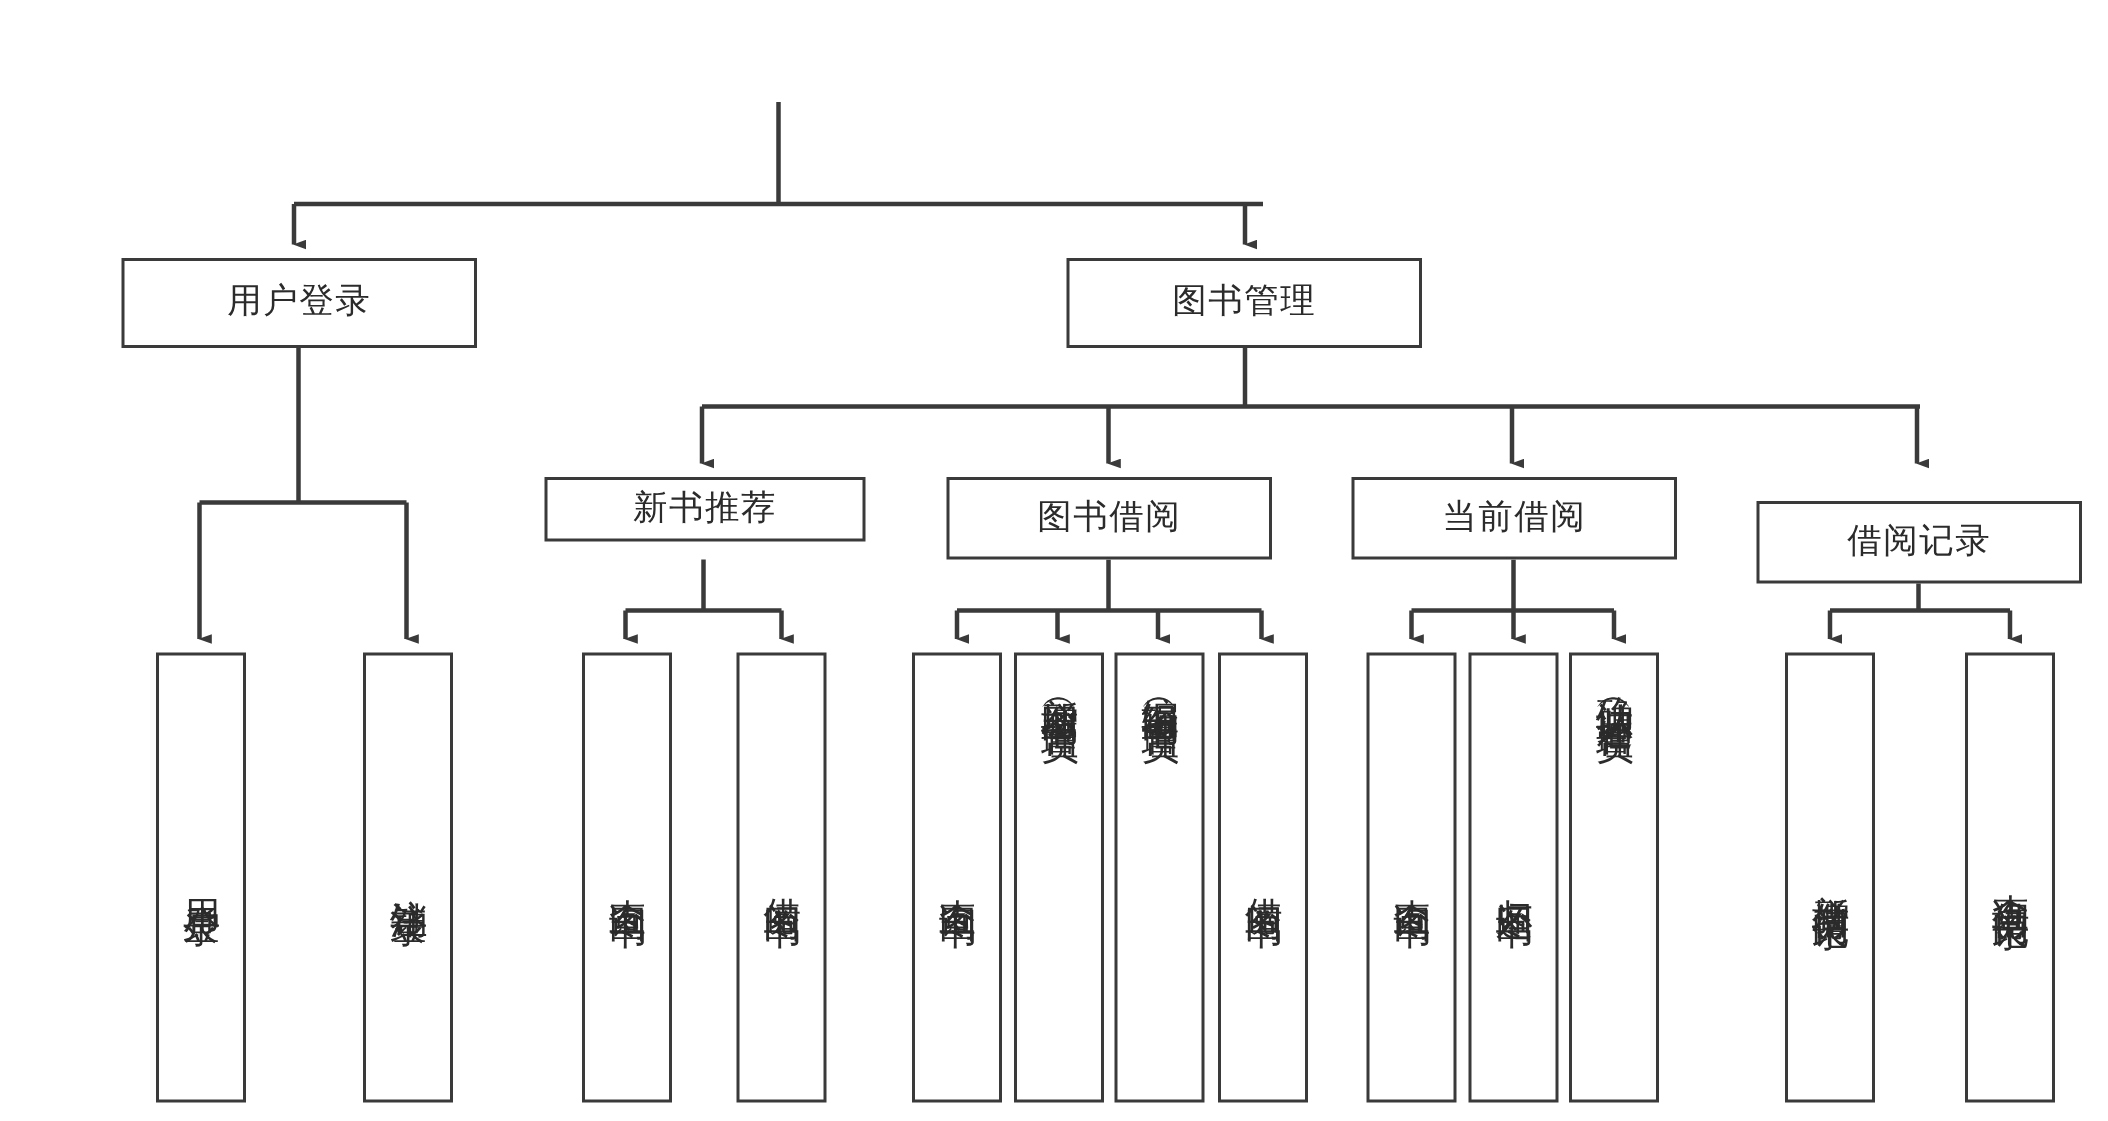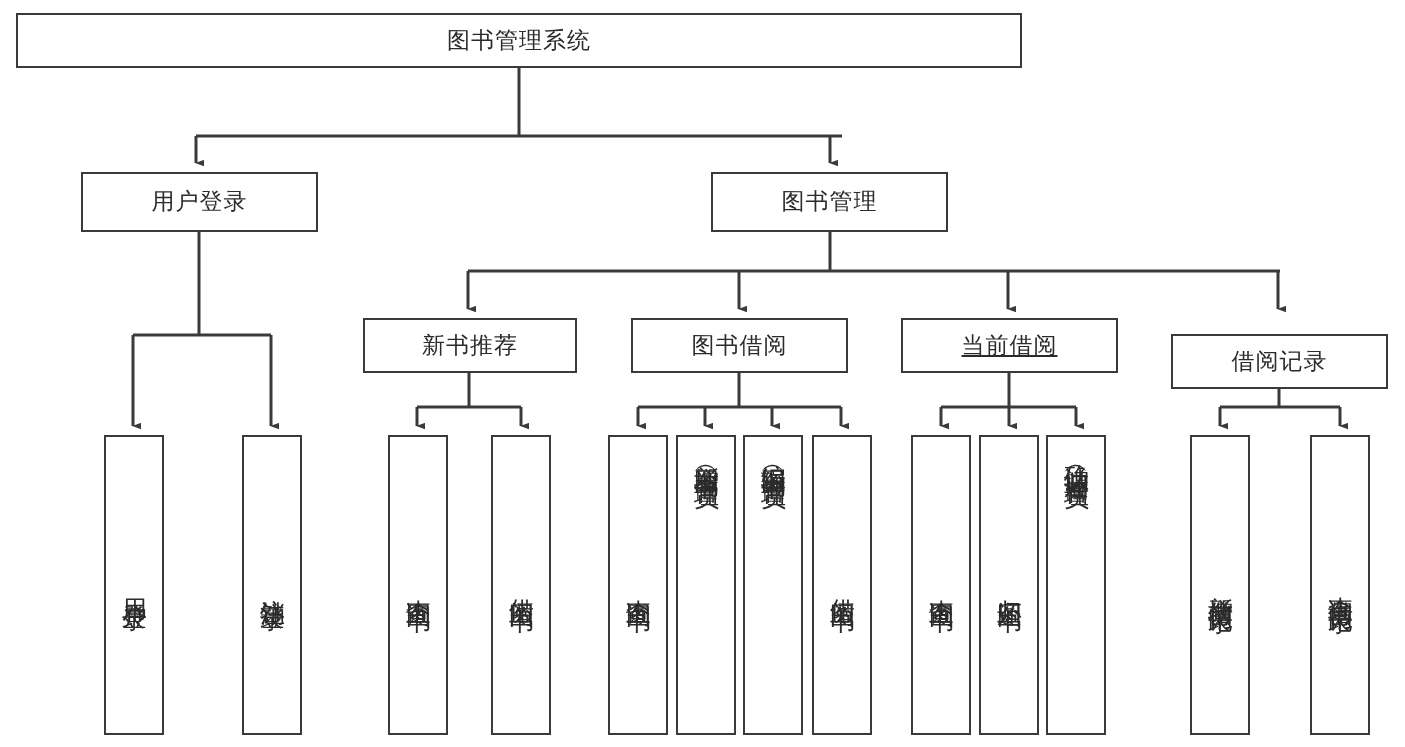--- a/index.html
+++ b/index.html
@@ -127,38 +127,35 @@
       <path d="M 1009 407 L 1009 426" marker-end="url(#arrowhead)"></path>
       <path d="M 1076 407 L 1076 426" marker-end="url(#arrowhead)"></path>
 
       <path d="M 1279 373 L 1279 407"></path>
       <path d="M 1220 407 L 1340 407"></path>
       <path d="M 1220 407 L 1220 426" marker-end="url(#arrowhead)"></path>
       <path d="M 1340 407 L 1340 426" marker-end="url(#arrowhead)"></path>
     </g>
   </svg>
 
-  <div class="node node-root" style="left: 16px; top: 13px; width: 1006px; height: 55px; border-color: rgb(58, 58, 58); background: rgb(255, 255, 255); color: rgb(43, 43, 43);">
-    <span class="node-label">图书管理系统</span>
-  </div>
 
   <div class="node node-level1" style="left: 81px; top: 172px; width: 237px; height: 60px; border-color: rgb(58, 58, 58); background: rgb(255, 255, 255); color: rgb(43, 43, 43);">
     <span class="node-label">用户登录</span>
   </div>
   <div class="node node-level1" style="left: 711px; top: 172px; width: 237px; height: 60px; border-color: rgb(58, 58, 58); background: rgb(255, 255, 255); color: rgb(43, 43, 43);">
     <span class="node-label">图书管理</span>
   </div>
 
-  <div class="node node-level2" style="left: 363px; top: 318px; width: 214px; height: 55px; border-color: rgb(58, 58, 58); background: rgb(255, 255, 255); color: rgb(43, 43, 43);">
+  <div class="node node-level2" style="left: 363px; top: 318px; width: 214px; height: 43px; border-color: rgb(58, 58, 58); background: rgb(255, 255, 255); color: rgb(43, 43, 43);">
     <span class="node-label">新书推荐</span>
   </div>
   <div class="node node-level2" style="left: 631px; top: 318px; width: 217px; height: 55px; border-color: rgb(58, 58, 58); background: rgb(255, 255, 255); color: rgb(43, 43, 43);">
     <span class="node-label">图书借阅</span>
   </div>
-  <div class="node node-level2" style="left: 901px; top: 318px; width: 217px; height: 55px; border-color: rgb(58, 58, 58); background: rgb(255, 255, 255); color: rgb(43, 43, 43); text-decoration: underline;">
+  <div class="node node-level2" style="left: 901px; top: 318px; width: 217px; height: 55px; border-color: rgb(58, 58, 58); background: rgb(255, 255, 255); color: rgb(43, 43, 43);">
     <span class="node-label">当前借阅</span>
   </div>
   <div class="node node-level2" style="left: 1171px; top: 318px; width: 217px; height: 55px; border-color: rgb(58, 58, 58); background: rgb(255, 255, 255); color: rgb(43, 43, 43); margin-top: 16px;">
     <span class="node-label">借阅记录</span>
   </div>
 
   <div class="node node-leaf leaf-short" style="left: 104px; top: 435px; width: 60px; height: 300px; border-color: rgb(58, 58, 58); background: rgb(255, 255, 255); color: rgb(43, 43, 43);">
     <span class="node-label">用户登录</span>
   </div>
   <div class="node node-leaf leaf-short" style="left: 242px; top: 435px; width: 60px; height: 300px; border-color: rgb(58, 58, 58); background: rgb(255, 255, 255); color: rgb(43, 43, 43);">

